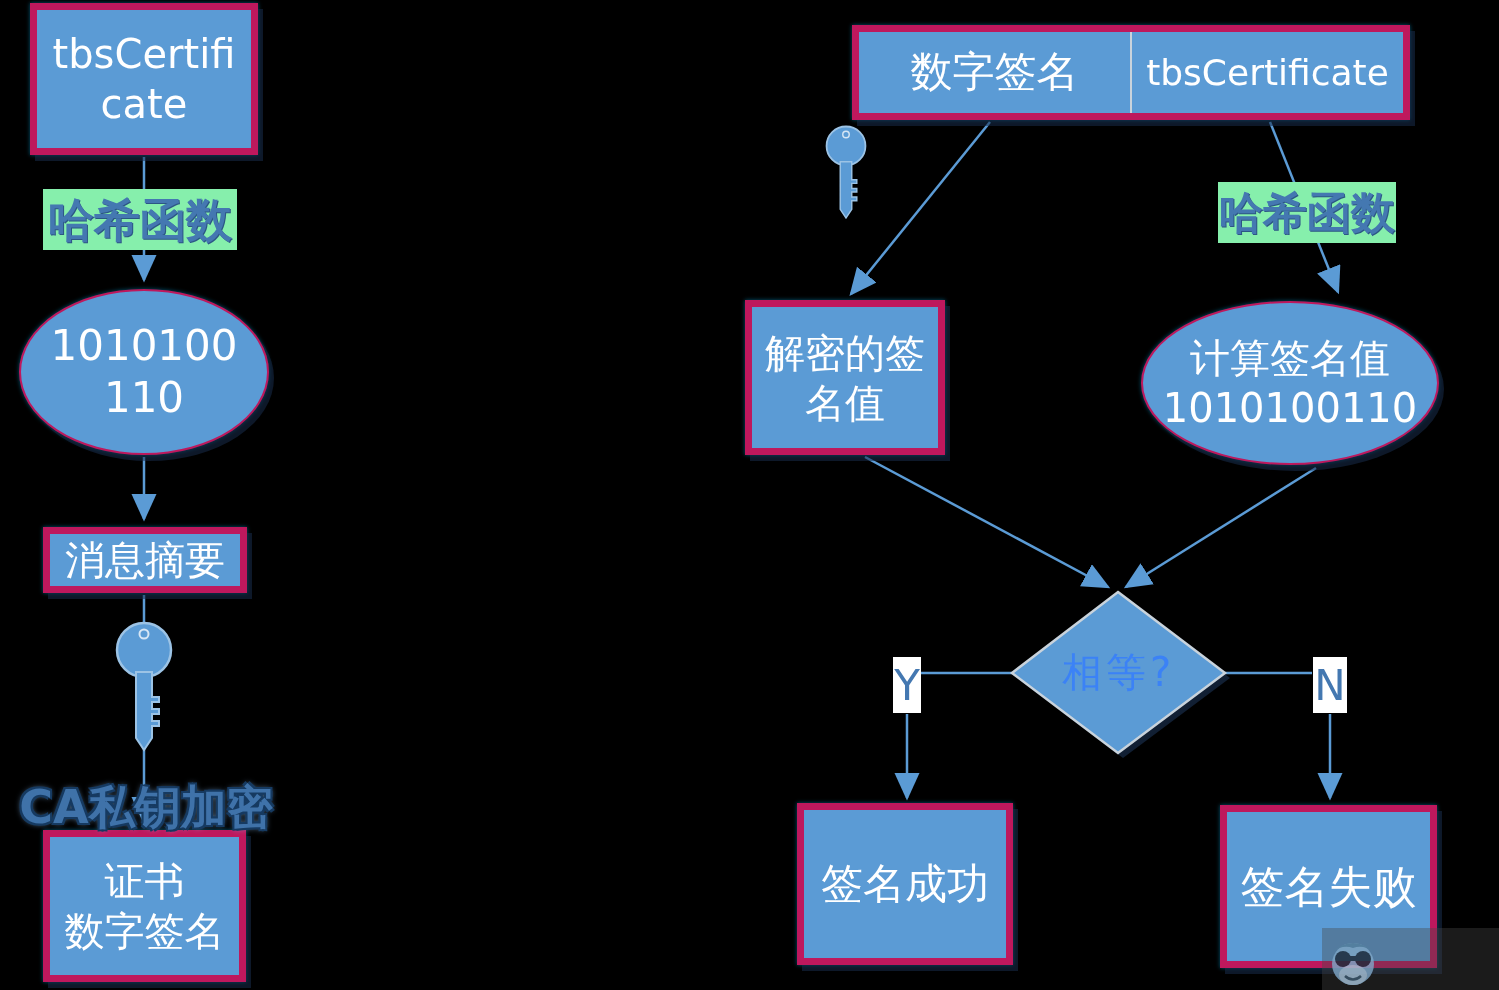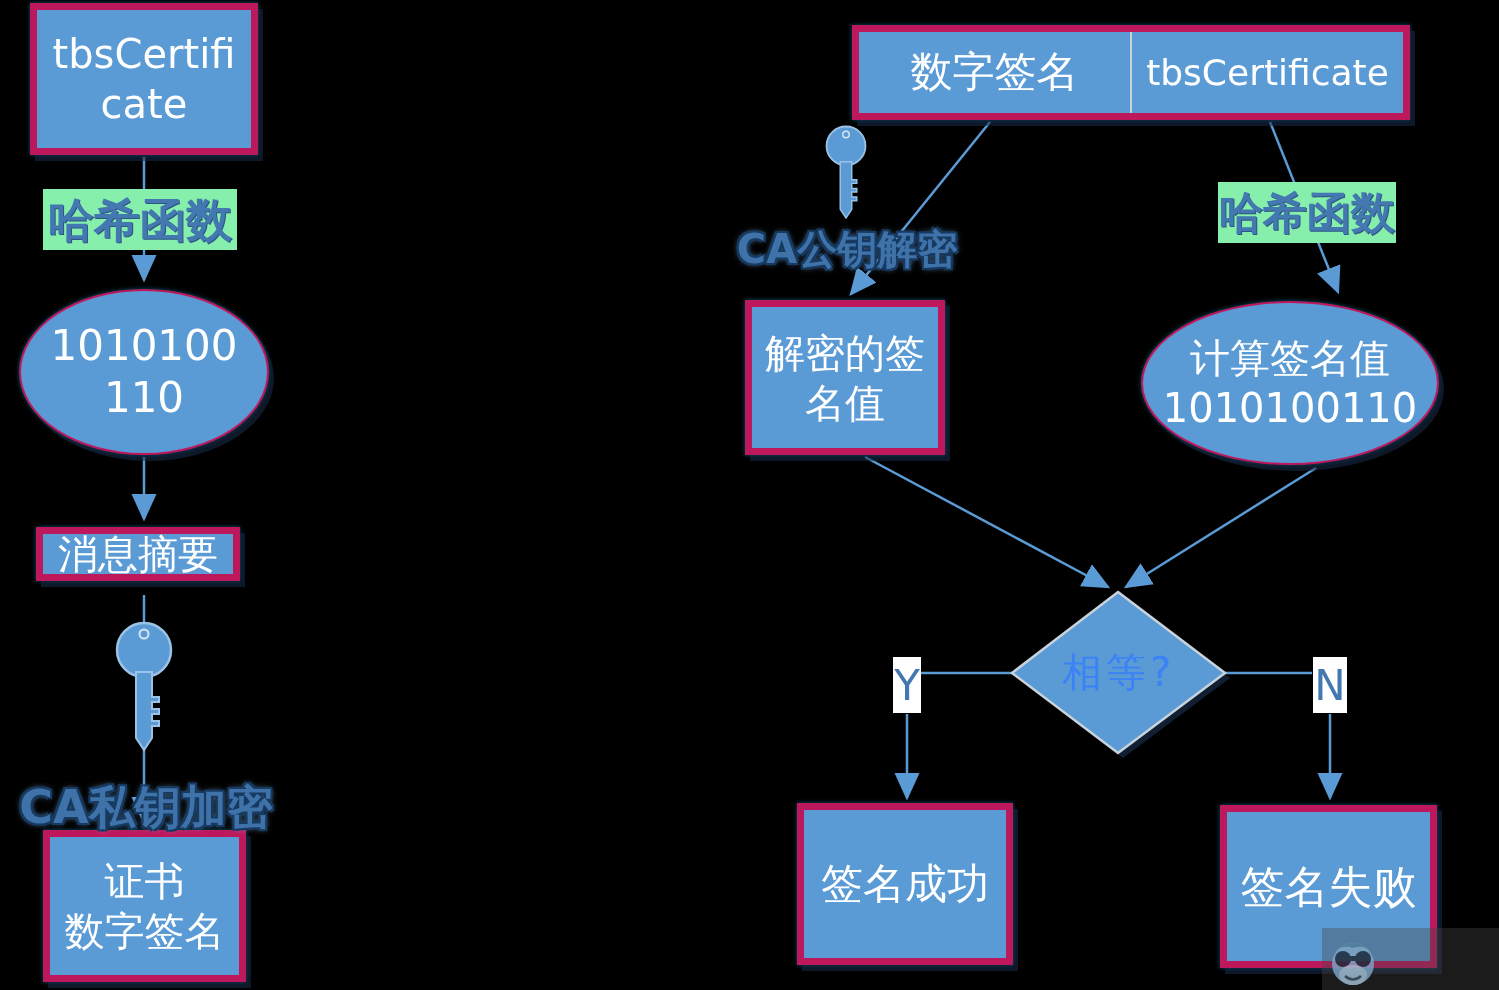--- a/index.html
+++ b/index.html
@@ -85,21 +85,21 @@
   </div>
 
   <div class="label-white" style="left:43px;top:189px;width:194px;height:61px;font-size:46px;">
     <span>哈希函数</span>
   </div>
 
   <div class="node ellipse" style="left:19px;top:289px;width:250px;height:166px;font-size:42px;word-break:break-all;padding:0 18px;">
     <span>1010100110</span>
   </div>
 
-  <div class="node" style="left:36px;top:527px;width:204px;height:54px;font-size:40px;">
+  <div class="node" style="left:43px;top:527px;width:204px;height:66px;font-size:40px;">
     <span>消息摘要</span>
   </div>
 
   <div class="label-dark" style="left:28px;top:763px;width:236px;height:48px;font-size:46px;margin-top:20px;">
     <span>CA私钥加密</span>
   </div>
 
   <div class="node two-line" style="left:43px;top:830px;width:203px;height:152px;font-size:40px;">
     <div>
       <span>证书</span>
@@ -109,23 +109,20 @@
 
   <div class="node header-cells" style="left:852px;top:25px;width:558px;height:95px;">
     <div class="cell" style="font-size:42px;">
       <span>数字签名</span>
     </div>
     <div class="cell" style="font-size:36px;">
       <span>tbsCertificate</span>
     </div>
   </div>
 
-  <div class="label-dark" style="left:756px;top:228px;width:182px;height:42px;font-size:40px;">
-    <span>CA公钥解密</span>
-  </div>
 
   <div class="node" style="left:745px;top:300px;width:200px;height:155px;font-size:40px;padding:7px 10px;">
     <span>解密的签名值</span>
   </div>
 
   <div class="label-white" style="left:1218px;top:182px;width:178px;height:61px;font-size:44px;">
     <span>哈希函数</span>
   </div>
 
   <div class="node ellipse two-line" style="left:1141px;top:301px;width:298px;height:164px;font-size:40px;">

